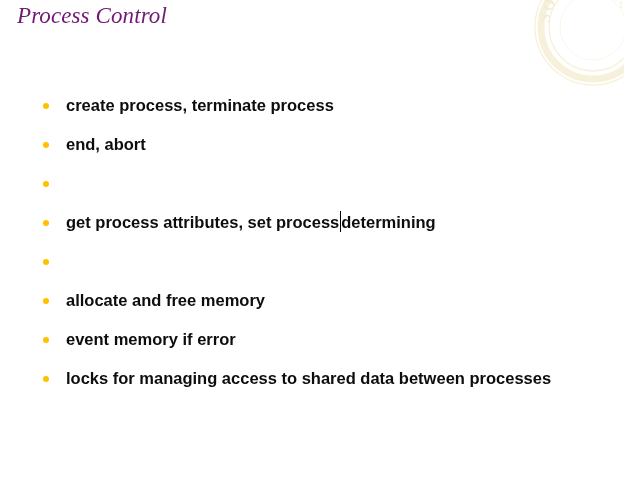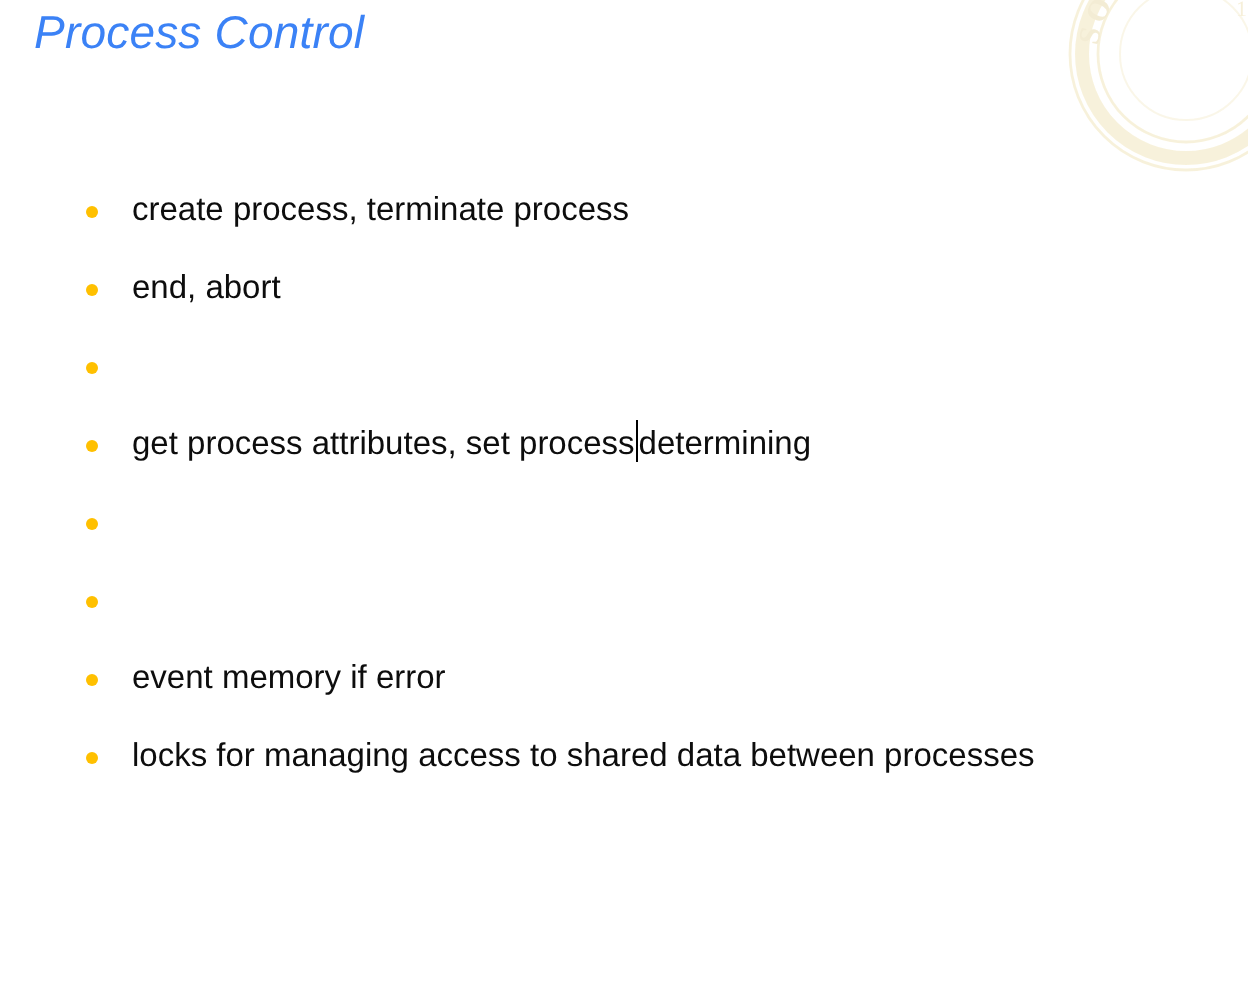--- a/index.html
+++ b/index.html
@@ -30,26 +30,26 @@
     pointer-events: none;
     opacity: 0.30;
   }
   .watermark svg { display: block; width: 122px; height: 122px; }
 
   
   .slide-title {
     position: absolute;
     left: 17px;
     top: 3px;
-    font-family: Liberation Sans, sans-serif;
+    font-family: Liberation Serif, serif;
     font-size: 23px;
     font-style: italic;
     font-weight: 400;
     letter-spacing: 0.1px;
-    color: #3b82f6;
+    color: #701a75;
     white-space: nowrap;
   }
 
   
   .bullet-list {
     position: absolute;
     left: 0;
     top: 86px;
     width: 624px;
     list-style: none;
@@ -70,20 +70,21 @@
     left: 43px;
     top: 50%;
     margin-top: -3px;
     width: 6px;
     height: 6px;
     border-radius: 50%;
     background: #ffc000;
   }
   .bullet-text {
     display: inline;
+    font-weight: bold;
   }
 
   
   .text-caret {
     display: inline-block;
     width: 1px;
     height: 21px;
     background: #000000;
     vertical-align: -4px;
     margin: 0 0.5px;
@@ -134,20 +135,21 @@
       <span class="bullet-text">get process attributes, set process</span><span class="text-caret"></span><span class="bullet-text">determining</span>
     </li>
 
 
     <li class="bullet-item">
       <span class="bullet-marker"></span>
     </li>
 
     <li class="bullet-item">
       <span class="bullet-marker"></span>
+      <span class="bullet-text">allocate and free memory</span>
     </li>
 
     <li class="bullet-item">
       <span class="bullet-marker"></span>
       <span class="bullet-text">event memory if error</span>
     </li>
 
 
     <li class="bullet-item">
       <span class="bullet-marker"></span>

